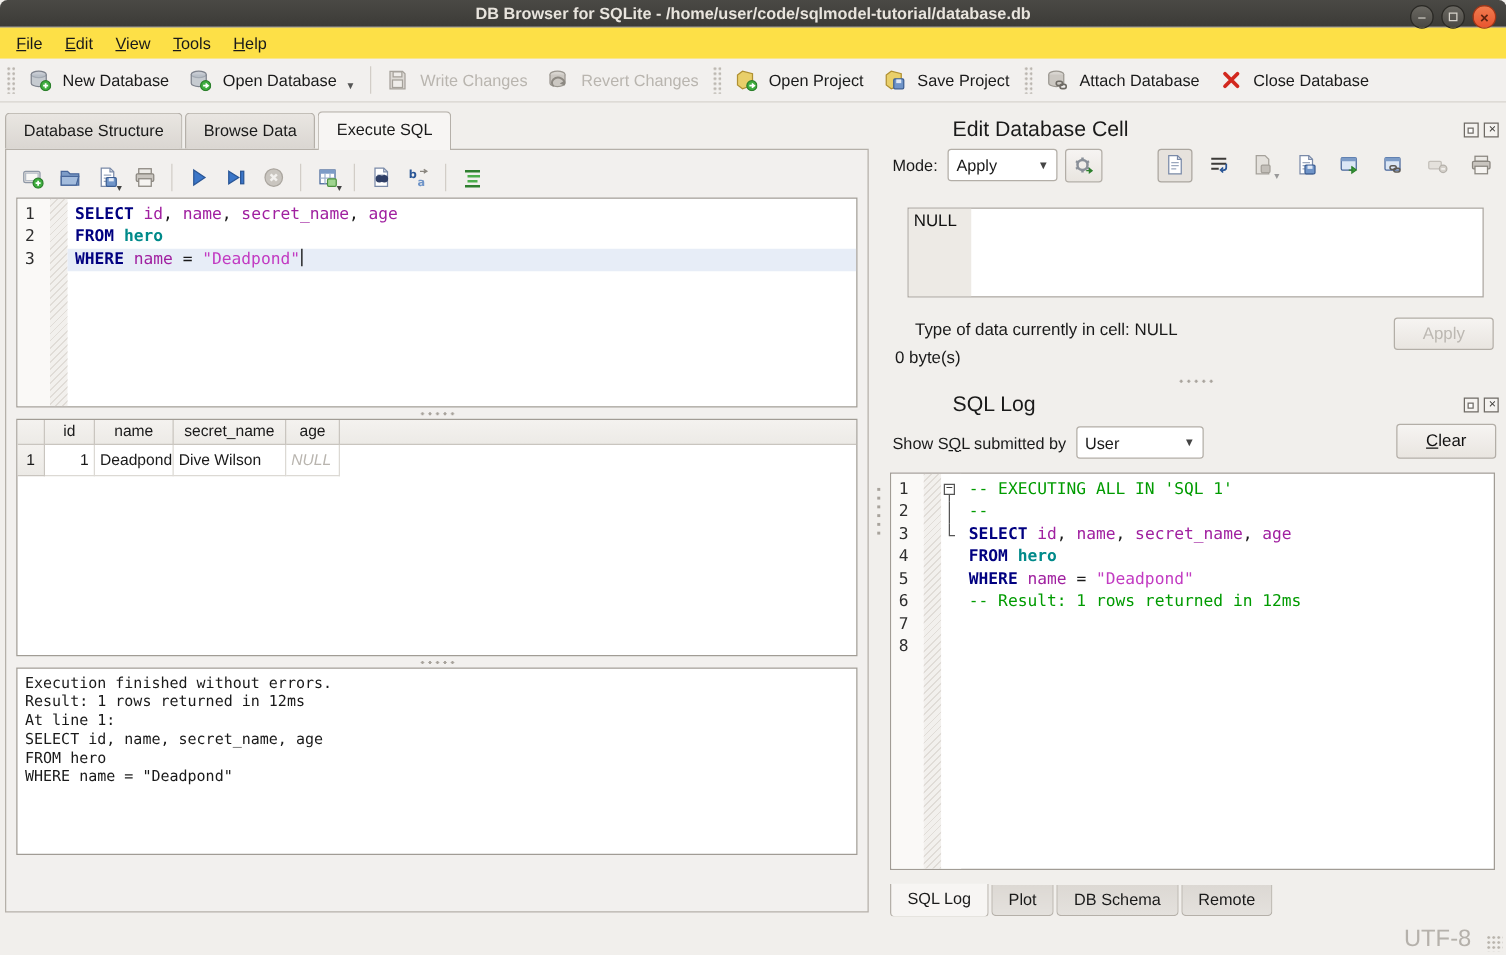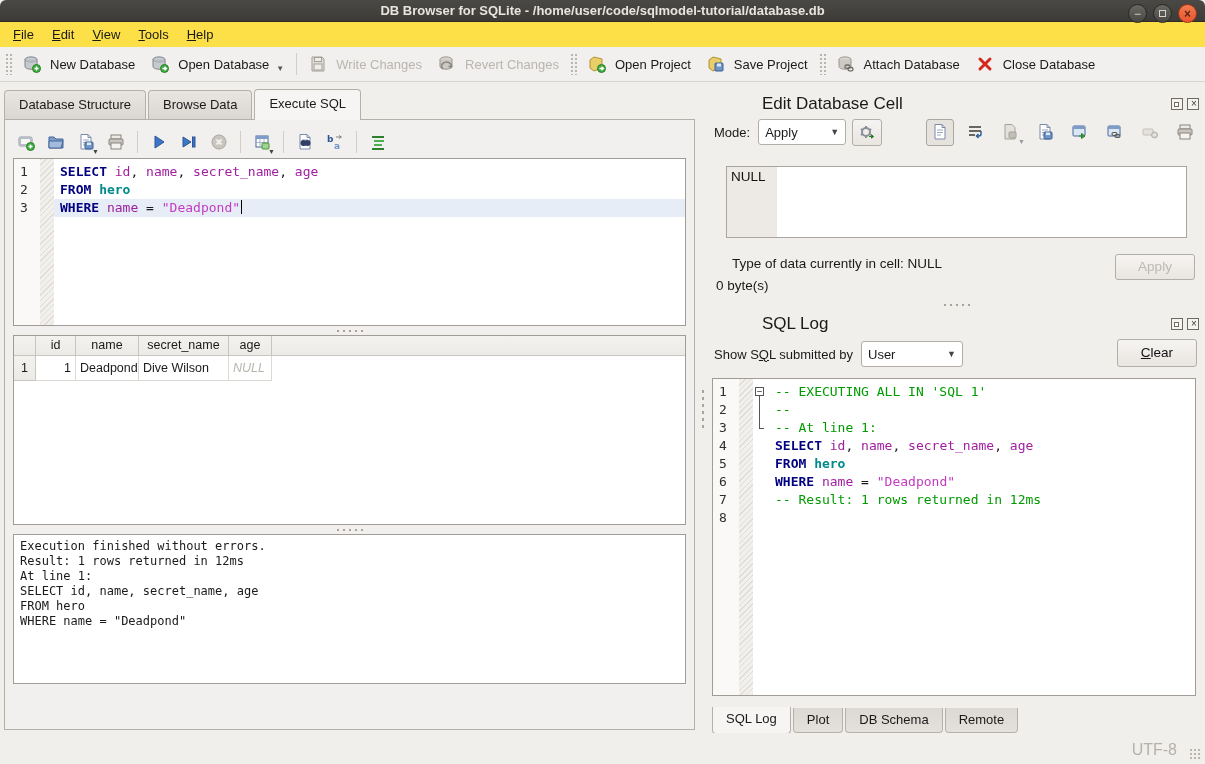--- a/index.html
+++ b/index.html
@@ -160,21 +160,21 @@
   .fold-start .fold-vline { top:13px; height:5px; }
 
   
   .bottom-tabs { position:absolute; left:4px; top:620px; display:flex; align-items:flex-start; }
   .btab { padding:4px 13px 5px; background:linear-gradient(#dcd8d3,#e4e1dd);
           border:1px solid #b5b0a9; border-top:none; border-radius:0 0 4px 4px; margin-right:2px; }
   .btab.active { background:#F7F5F3; padding-bottom:7px; margin-top:-1px; }
 
   
   .statusbar { position:absolute; left:0; right:0; bottom:0; height:31px; background:#F1EFEC; }
-  .enc { position:absolute; right:28px; top:8px; color:#b5b1ab; font-size:16px; }
+  .enc { position:absolute; right:28px; top:8px; color:#b5b1ab; font-size:19px; }
   .grip { position:absolute; right:3px; bottom:3px; width:13px; height:13px;
       background-image:radial-gradient(circle,#b9b4ad 1px,transparent 1.2px); background-size:4px 4px; }
 </style>
 </head>
 <body>
 
 <div class="titlebar">
   <div class="title-text">DB Browser for SQLite - /home/user/code/sqlmodel-tutorial/database.db</div>
   <div class="win-btns">
     <div class="win-btn">−</div>
@@ -631,21 +631,20 @@
           </div>
           <div class="fold-slot"></div>
           <div class="fold-slot"></div>
           <div class="fold-slot"></div>
           <div class="fold-slot"></div>
           <div class="fold-slot"></div>
         </div>
       <div class="code-area" id="log-code">
           <div class="code-line"><span class="tk-cmt">-- EXECUTING ALL IN 'SQL 1'</span></div>
           <div class="code-line"><span class="tk-cmt">--</span></div>
-          <div class="code-line"><span class="tk-cmt">-- At line 1:</span></div>
           <div class="code-line"><span class="tk-kw">SELECT</span><span class="tk-pl"> </span><span class="tk-id">id</span><span class="tk-pl">, </span><span class="tk-id">name</span><span class="tk-pl">, </span><span class="tk-id">secret_name</span><span class="tk-pl">, </span><span class="tk-id">age</span></div>
           <div class="code-line"><span class="tk-kw">FROM</span><span class="tk-pl"> </span><span class="tk-tbl">hero</span></div>
           <div class="code-line"><span class="tk-kw">WHERE</span><span class="tk-pl"> </span><span class="tk-id">name</span><span class="tk-pl"> = </span><span class="tk-str">"Deadpond"</span></div>
           <div class="code-line"><span class="tk-cmt">-- Result: 1 rows returned in 12ms</span></div>
           <div class="code-line"></div>
         </div>
     </div>
 
     <div class="bottom-tabs" id="bottom-tabs">
         <div class="btab active">SQL Log</div>

